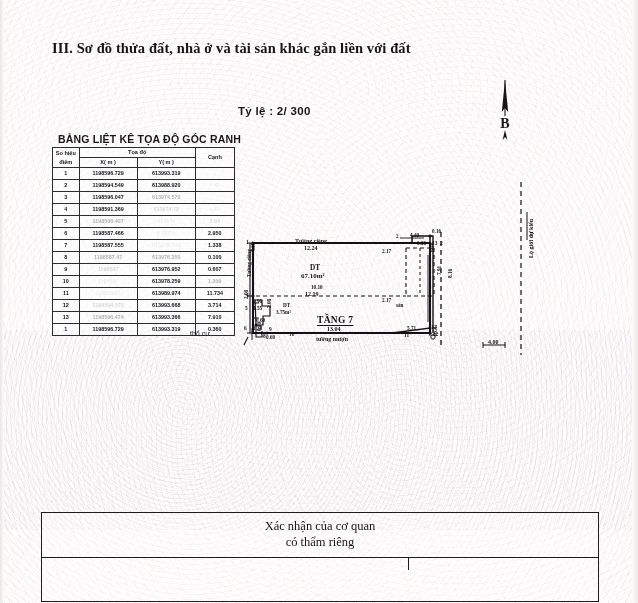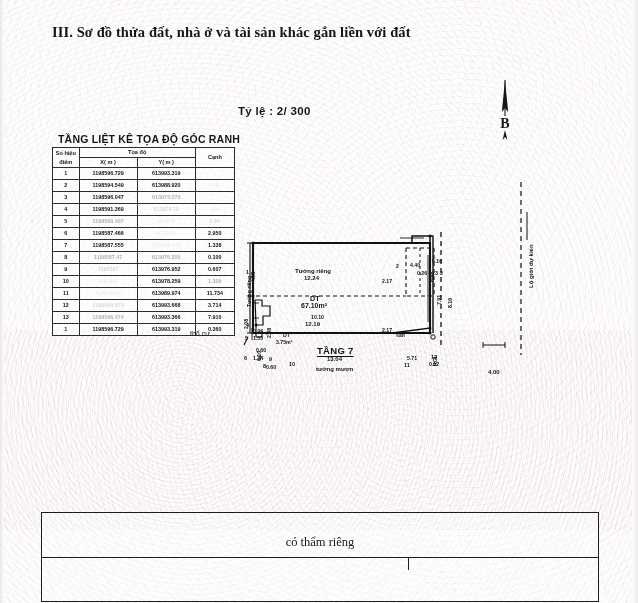--- a/index.html
+++ b/index.html
@@ -30,21 +30,21 @@
       repeating-radial-gradient(circle at 63% 55%, rgba(172,152,178,.09) 0 1px, rgba(255,255,255,0) 1px 5px);
     pointer-events:none;
   }
   .edgeL{position:absolute;left:0;top:0;width:4px;height:603px;background:linear-gradient(90deg,#e9e7e6,#fdfcfb);pointer-events:none;}
   .edgeR{position:absolute;right:0;top:0;width:6px;height:603px;background:linear-gradient(270deg,#eceae9,#fdfcfb);pointer-events:none;}
 
   .layer{position:absolute;inset:0;}
 
   
   #sec3-title{
-    position:absolute;left:52px;top:24px;
+    position:absolute;left:52px;top:40px;
     font-size:14.5px;font-weight:bold;letter-spacing:.1px;
     white-space:nowrap;
   }
   #scale-label{
     position:absolute;left:238px;top:105px;
     font-size:11.5px;font-weight:bold;letter-spacing:.3px;
     font-family:"Liberation Sans",sans-serif;
   }
 
   
@@ -85,21 +85,21 @@
   .fade1{opacity:.34;}
   .fade2{opacity:.16;}
   .fade3{opacity:.06;}
 
   #tho-cu{
     position:absolute;left:190px;top:330px;
     font-size:7px;font-family:"Liberation Sans",sans-serif;
   }
 
   
-  .pl{position:absolute;font-family:Liberation Sans, sans-serif;white-space:nowrap;color:#121216;margin-top:30px;}
+  .pl{position:absolute;font-family:Liberation Serif, serif;white-space:nowrap;color:#121216;}
   .dim{font-size:6px;font-weight:bold;}
   .dim-sm{font-size:5.2px;font-weight:bold;}
   .ptno{font-size:5.4px;font-weight:bold;}
   .rot90{transform:rotate(-90deg);transform-origin:left top;}
   #dt-main-lbl{font-size:7.2px;font-weight:bold;}
   #dt-main-val{font-size:7px;font-weight:bold;}
   #tang1{
     font-size:9.5px;font-weight:bold;letter-spacing:.3px;
     text-decoration:underline;text-underline-offset:2px;
   }
@@ -143,21 +143,21 @@
 
 <div id="north">
   <svg width="26" height="62" viewBox="0 0 26 62">
     <path d="M13 2 L16.2 34 L13 30 L9.8 34 Z" fill="#16161a"></path>
     <path d="M13 2 L13 38" stroke="#16161a" stroke-width="1.1" fill="none"></path>
     <path d="M13 52 L15.4 62 L13 59 L10.6 62 Z" fill="#16161a"></path>
   </svg>
   <div class="letter">B</div>
 </div>
 
-<div id="coord-caption">TẦNG LIỆT KÊ TỌA ĐỘ GÓC RANH</div>
+<div id="coord-caption">BẢNG LIỆT KÊ TỌA ĐỘ GÓC RANH</div>
 <table id="coord-table">
   <thead>
     <tr>
       <th class="c-id" rowspan="2">
         <div>Số hiệu</div>
         <div>điểm</div>
       </th>
       <th colspan="2">Tọa độ</th>
       <th class="c-e" rowspan="2">Cạnh</th>
     </tr>
@@ -364,21 +364,21 @@
 <div class="pl ptno" style="left:289px;top:331px;">10</div>
 <div class="pl ptno" style="left:404px;top:332px;">11</div>
 <div class="pl ptno" style="left:431px;top:324px;">12</div>
 <div class="pl ptno" style="left:432px;top:240px;">13</div>
 <div class="pl ptno" style="left:440px;top:240px;">2</div>
 
 <div id="form4">
   <div id="form4-row">
     <div id="form4-c2">
       <span>
-        <br>
+        <span>Xác nhận của cơ quan</span><br>
         <span>có thẩm riêng</span>
       </span>
     </div>
   </div>
   <div id="form4-blank">
     <div id="form4-b1"></div>
     <div id="form4-b2"></div>
   </div>
 </div>
 

